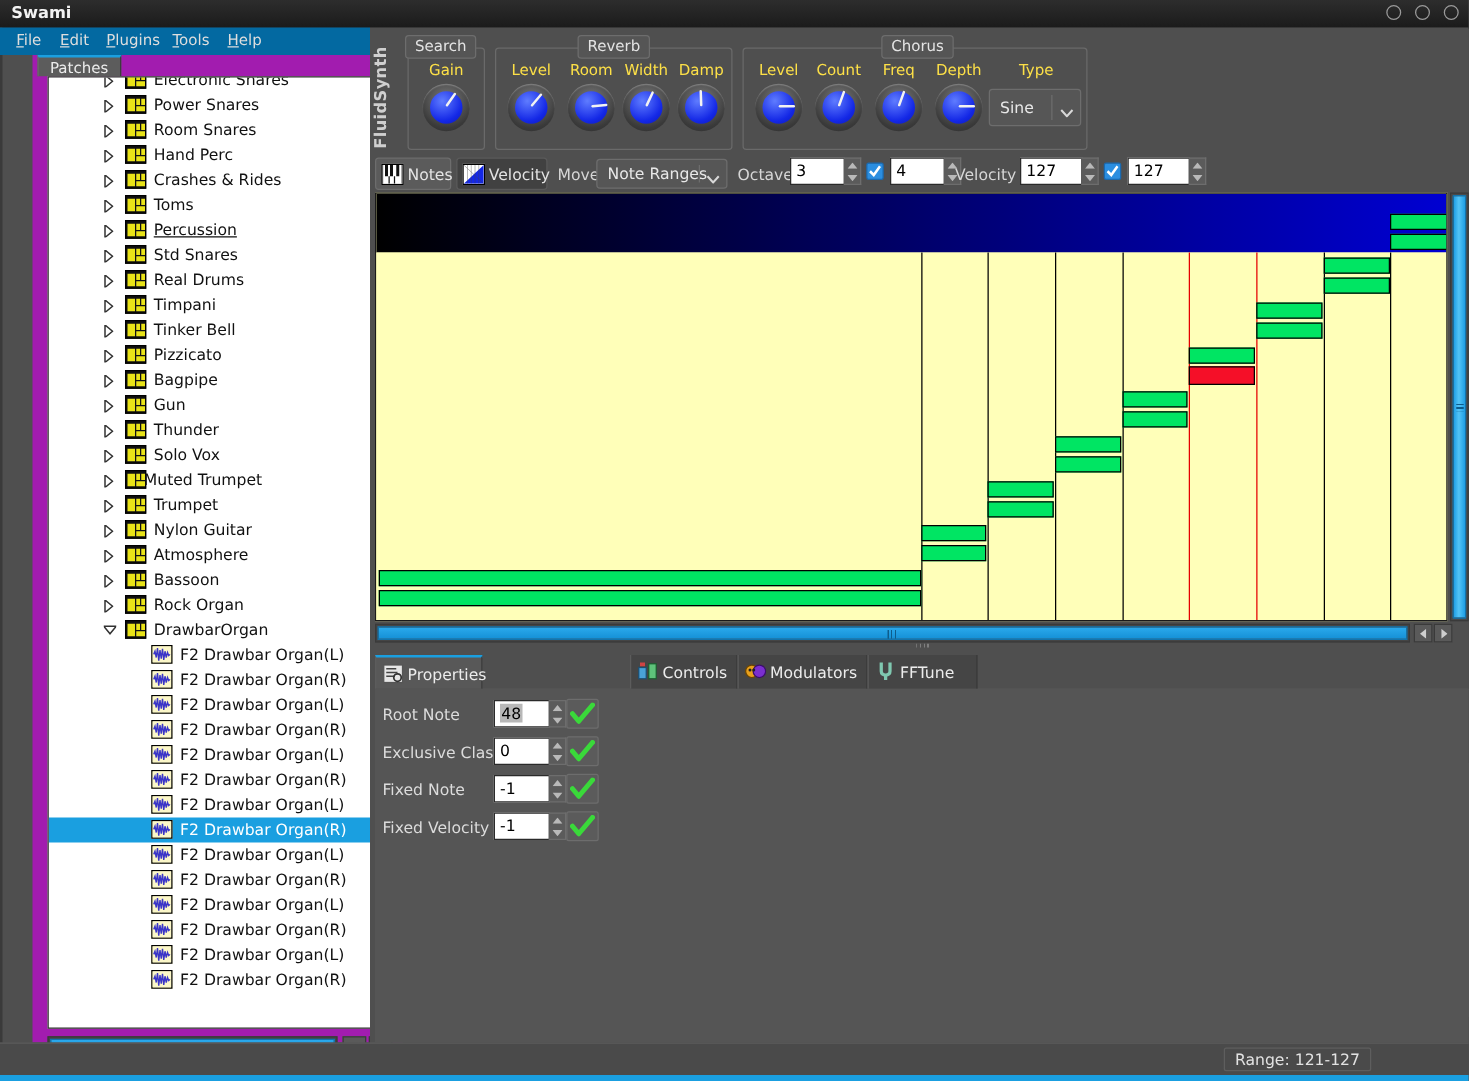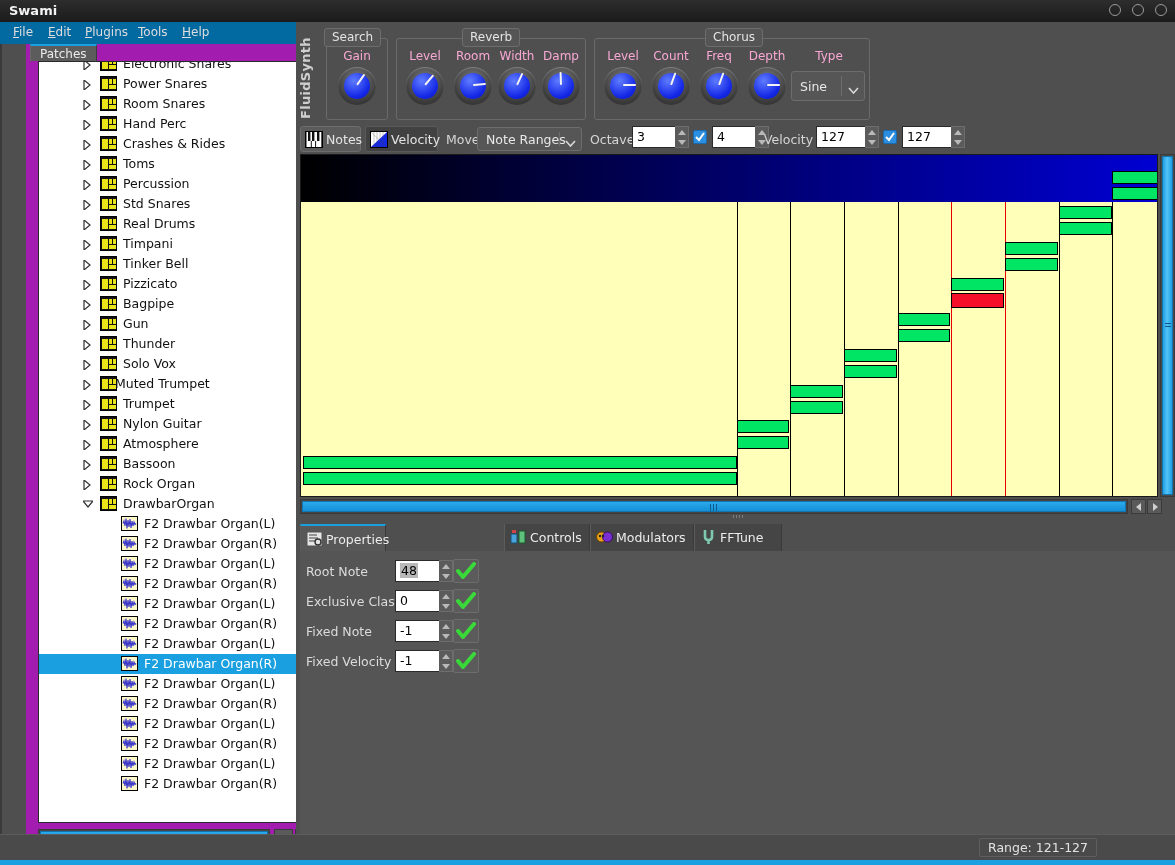--- a/index.html
+++ b/index.html
@@ -76,21 +76,21 @@
   
   .rightpane{position:absolute;left:296px;top:22px;width:879px;height:812px;background:#4f4f4f;}
 
   .synthrow{position:absolute;left:0;top:0;width:879px;height:104px;}
   .vlabel{position:absolute;left:2px;top:8px;width:18px;height:96px;color:#cfcfcf;font-size:13px;font-weight:bold;
     writing-mode:vertical-rl;transform:rotate(180deg);text-align:center;letter-spacing:0.3px;}
   .grp{position:absolute;top:16px;border:1px solid #6a6a6a;border-radius:3px;box-sizing:border-box;}
   .grpttl{position:absolute;top:-11px;padding:1px 7px 2px 7px;background:#555;border:1px solid #6d6d6d;border-radius:3px;
     font-size:12px;color:#e4e4e4;white-space:nowrap;}
   .knobcell{position:absolute;top:10px;width:48px;text-align:center;}
-  .knobcell .kl{font-size:12px;color:#f9a8d4;height:15px;line-height:15px;}
+  .knobcell .kl{font-size:12px;color:#fde047;height:15px;line-height:15px;}
   .knob{position:relative;width:38px;height:38px;margin:3px auto 0 auto;border-radius:50%;
     background:radial-gradient(circle at 50% 35%,#7d7d7d,#3a3a3a 70%,#2b2b2b 100%);
     box-shadow:inset 0 1px 1px rgba(255,255,255,.25);}
   .knob .cap{position:absolute;left:6px;top:6px;width:26px;height:26px;border-radius:50%;
     background:radial-gradient(circle at 38% 30%,#5f7cff,#1428e6 65%,#0a17b4 100%);}
   .knob .ptr{position:absolute;left:18px;top:18px;width:2px;height:13px;background:#f2f2f2;transform-origin:1px 0;border-radius:1px;}
 
   .combo{position:absolute;background:#565656;border:1px solid #6d6d6d;border-radius:3px;box-sizing:border-box;color:#e8e8e8;}
   .combo .ctxt{position:absolute;left:8px;top:50%;transform:translateY(-50%);font-size:12.5px;}
   .combo .cdiv{position:absolute;top:4px;bottom:4px;width:1px;background:#6d6d6d;}
@@ -273,21 +273,21 @@
               <svg width="8" height="10">
                 <polygon points="1,0 7,5 1,10" fill="none" stroke="#333" stroke-width="1.2"></polygon>
               </svg>
             </div>
             <div class="ico patch" style="left: 61px;">
               <div class="k1"></div>
               <div class="k2"></div>
               <div class="k3"></div>
               <div class="k4"></div>
             </div>
-            <div class="tlabel" style="left: 84px;">Percussion</div>
+            <div class="tlabel" style="left: 84px; text-decoration: underline;">Percussion</div>
           </div>
           <div class="trow" style="top: 0px;">
             <div class="exp" style="left: 43px;">
               <svg width="8" height="10">
                 <polygon points="1,0 7,5 1,10" fill="none" stroke="#333" stroke-width="1.2"></polygon>
               </svg>
             </div>
             <div class="ico patch" style="left: 61px;">
               <div class="k1"></div>
               <div class="k2"></div>

